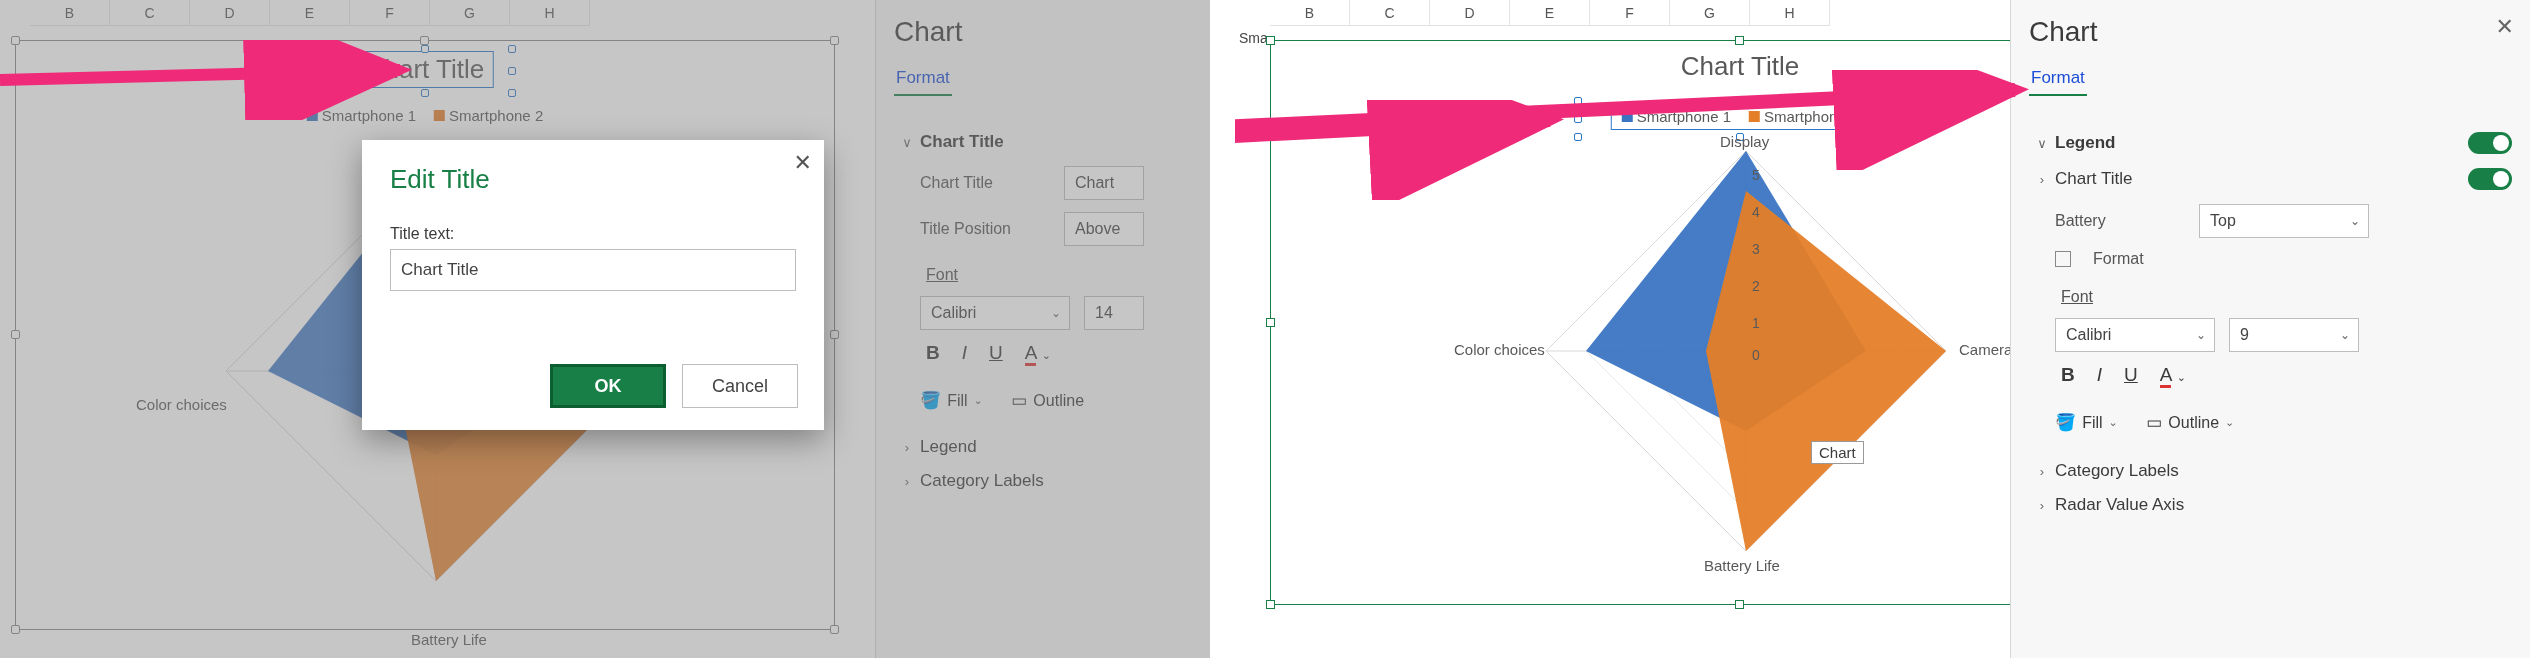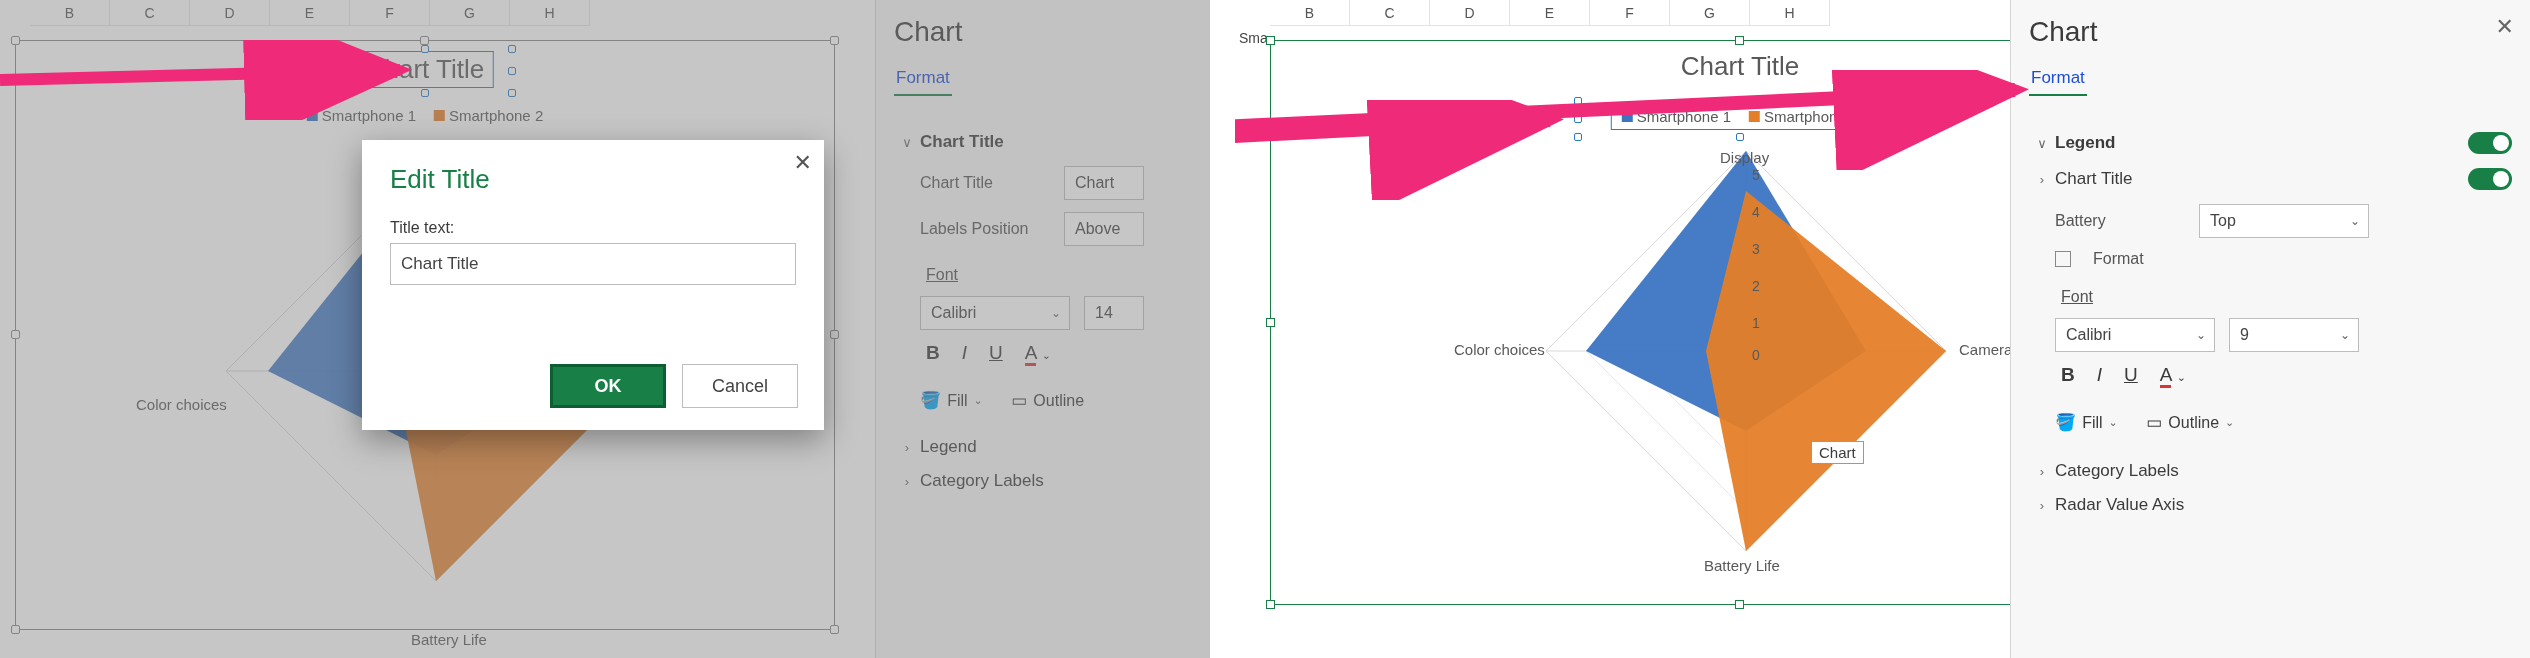--- a/index.html
+++ b/index.html
@@ -95,21 +95,21 @@
   .fmt-icons .ul { text-decoration:underline; }
   .drop-btn { display:inline-flex; align-items:center; gap:6px; font-size:16px; color:#3b3b3b; margin-right:24px; cursor:pointer;}
   .drop-btn .ic { font-size:17px;}
   .drop-btn .caret {font-size:11px; color:#666;}
 
   
   .dialog {
     position:absolute; left:362px; top:140px; width:462px; height:290px; background:#fff;
     box-shadow:0 10px 30px rgba(0,0,0,0.35); z-index:5; padding:24px 28px 20px 28px;
   }
-  .dialog .dtitle { color:#188046; font-size:26px; margin:0 0 24px 0; }
+  .dialog .dtitle { color:#188046; font-size:26px; margin:0 0 30px 0; }
   .dialog .xbtn { position:absolute; top:10px; right:12px; font-size:22px; color:#555; cursor:pointer;}
   .dialog .flab { font-size:16px; color:#3b3b3b; margin-bottom:6px;}
   .dialog input[type=text] { width:100%; height:42px; border:1px solid #bdbdbd; padding:0 10px; font-size:17px; color:#444;}
   .dialog .btnrow { position:absolute; right:26px; bottom:22px; display:flex; gap:16px;}
   .btn { height:44px; padding:0 26px; font-size:18px; display:inline-flex; align-items:center; justify-content:center; cursor:pointer;}
   .btn.ok { background:#188046; border:3px solid #0d5f32; color:#fff; font-weight:600; min-width:116px;text-align:center;}
   .btn.cancel { background:#fff; border:1.5px solid #bdbdbd; color:#444; min-width:116px;}
 
   
   .arrow-svg { position:absolute; z-index:6; }
@@ -181,21 +181,21 @@
         <span><span class="chev">∨</span><b style="font-weight:600">Chart Title</b></span>
       </div>
     <div class="sub">
       <div class="srow2">
           <span class="lbl">Chart Title</span>
         <span class="select" style="width:80px">
             <span>Chart</span>
           </span>
         </div>
       <div class="srow2">
-          <span class="lbl">Labels Position</span>
+          <span class="lbl">Title Position</span>
         <span class="select" style="width:80px">
             <span>Above</span>
           </span>
         </div>
       <div class="sect-head">Font</div>
       <div class="srow2">
         <span class="select" style="width:150px">
             <span>Calibri</span>
             <span class="caret">⌄</span>
           </span>
@@ -302,21 +302,21 @@
         <polygon points="0,-80 80,0 0,80 -80,0" fill="none" stroke="#e8e8e8"></polygon>
         <polygon points="0,-40 40,0 0,40 -40,0" fill="none" stroke="#e8e8e8"></polygon>
         <line x1="0" y1="0" x2="0" y2="-200" stroke="#d9d9d9"></line>
           <line x1="0" y1="0" x2="200" y2="0" stroke="#d9d9d9"></line>
         <line x1="0" y1="0" x2="0" y2="200" stroke="#d9d9d9"></line>
           <line x1="0" y1="0" x2="-200" y2="0" stroke="#d9d9d9"></line>
         <polygon points="0,-200 120,0 0,80 -160,0" fill="#3b75c2" fill-opacity="0.95"></polygon>
         <polygon points="0,-160 200,0 0,200 -40,0" fill="#e57e28" fill-opacity="0.95"></polygon>
       </g>
     </svg>
-    <span class="axis-lab" style="left:449px;top:108px">Display</span>
+    <span class="axis-lab" style="left:449px;top:92px">Display</span>
     <span class="axis-lab" style="left:688px;top:300px">Camera</span>
     <span class="axis-lab" style="left:433px;top:516px">Battery Life</span>
     <span class="axis-lab" style="left:183px;top:300px">Color choices</span>
 
     <span class="tick-lab" style="left:481px;top:126px">5</span>
     <span class="tick-lab" style="left:481px;top:163px">4</span>
     <span class="tick-lab" style="left:481px;top:200px">3</span>
     <span class="tick-lab" style="left:481px;top:237px">2</span>
     <span class="tick-lab" style="left:481px;top:274px">1</span>
     <span class="tick-lab" style="left:481px;top:306px">0</span>

